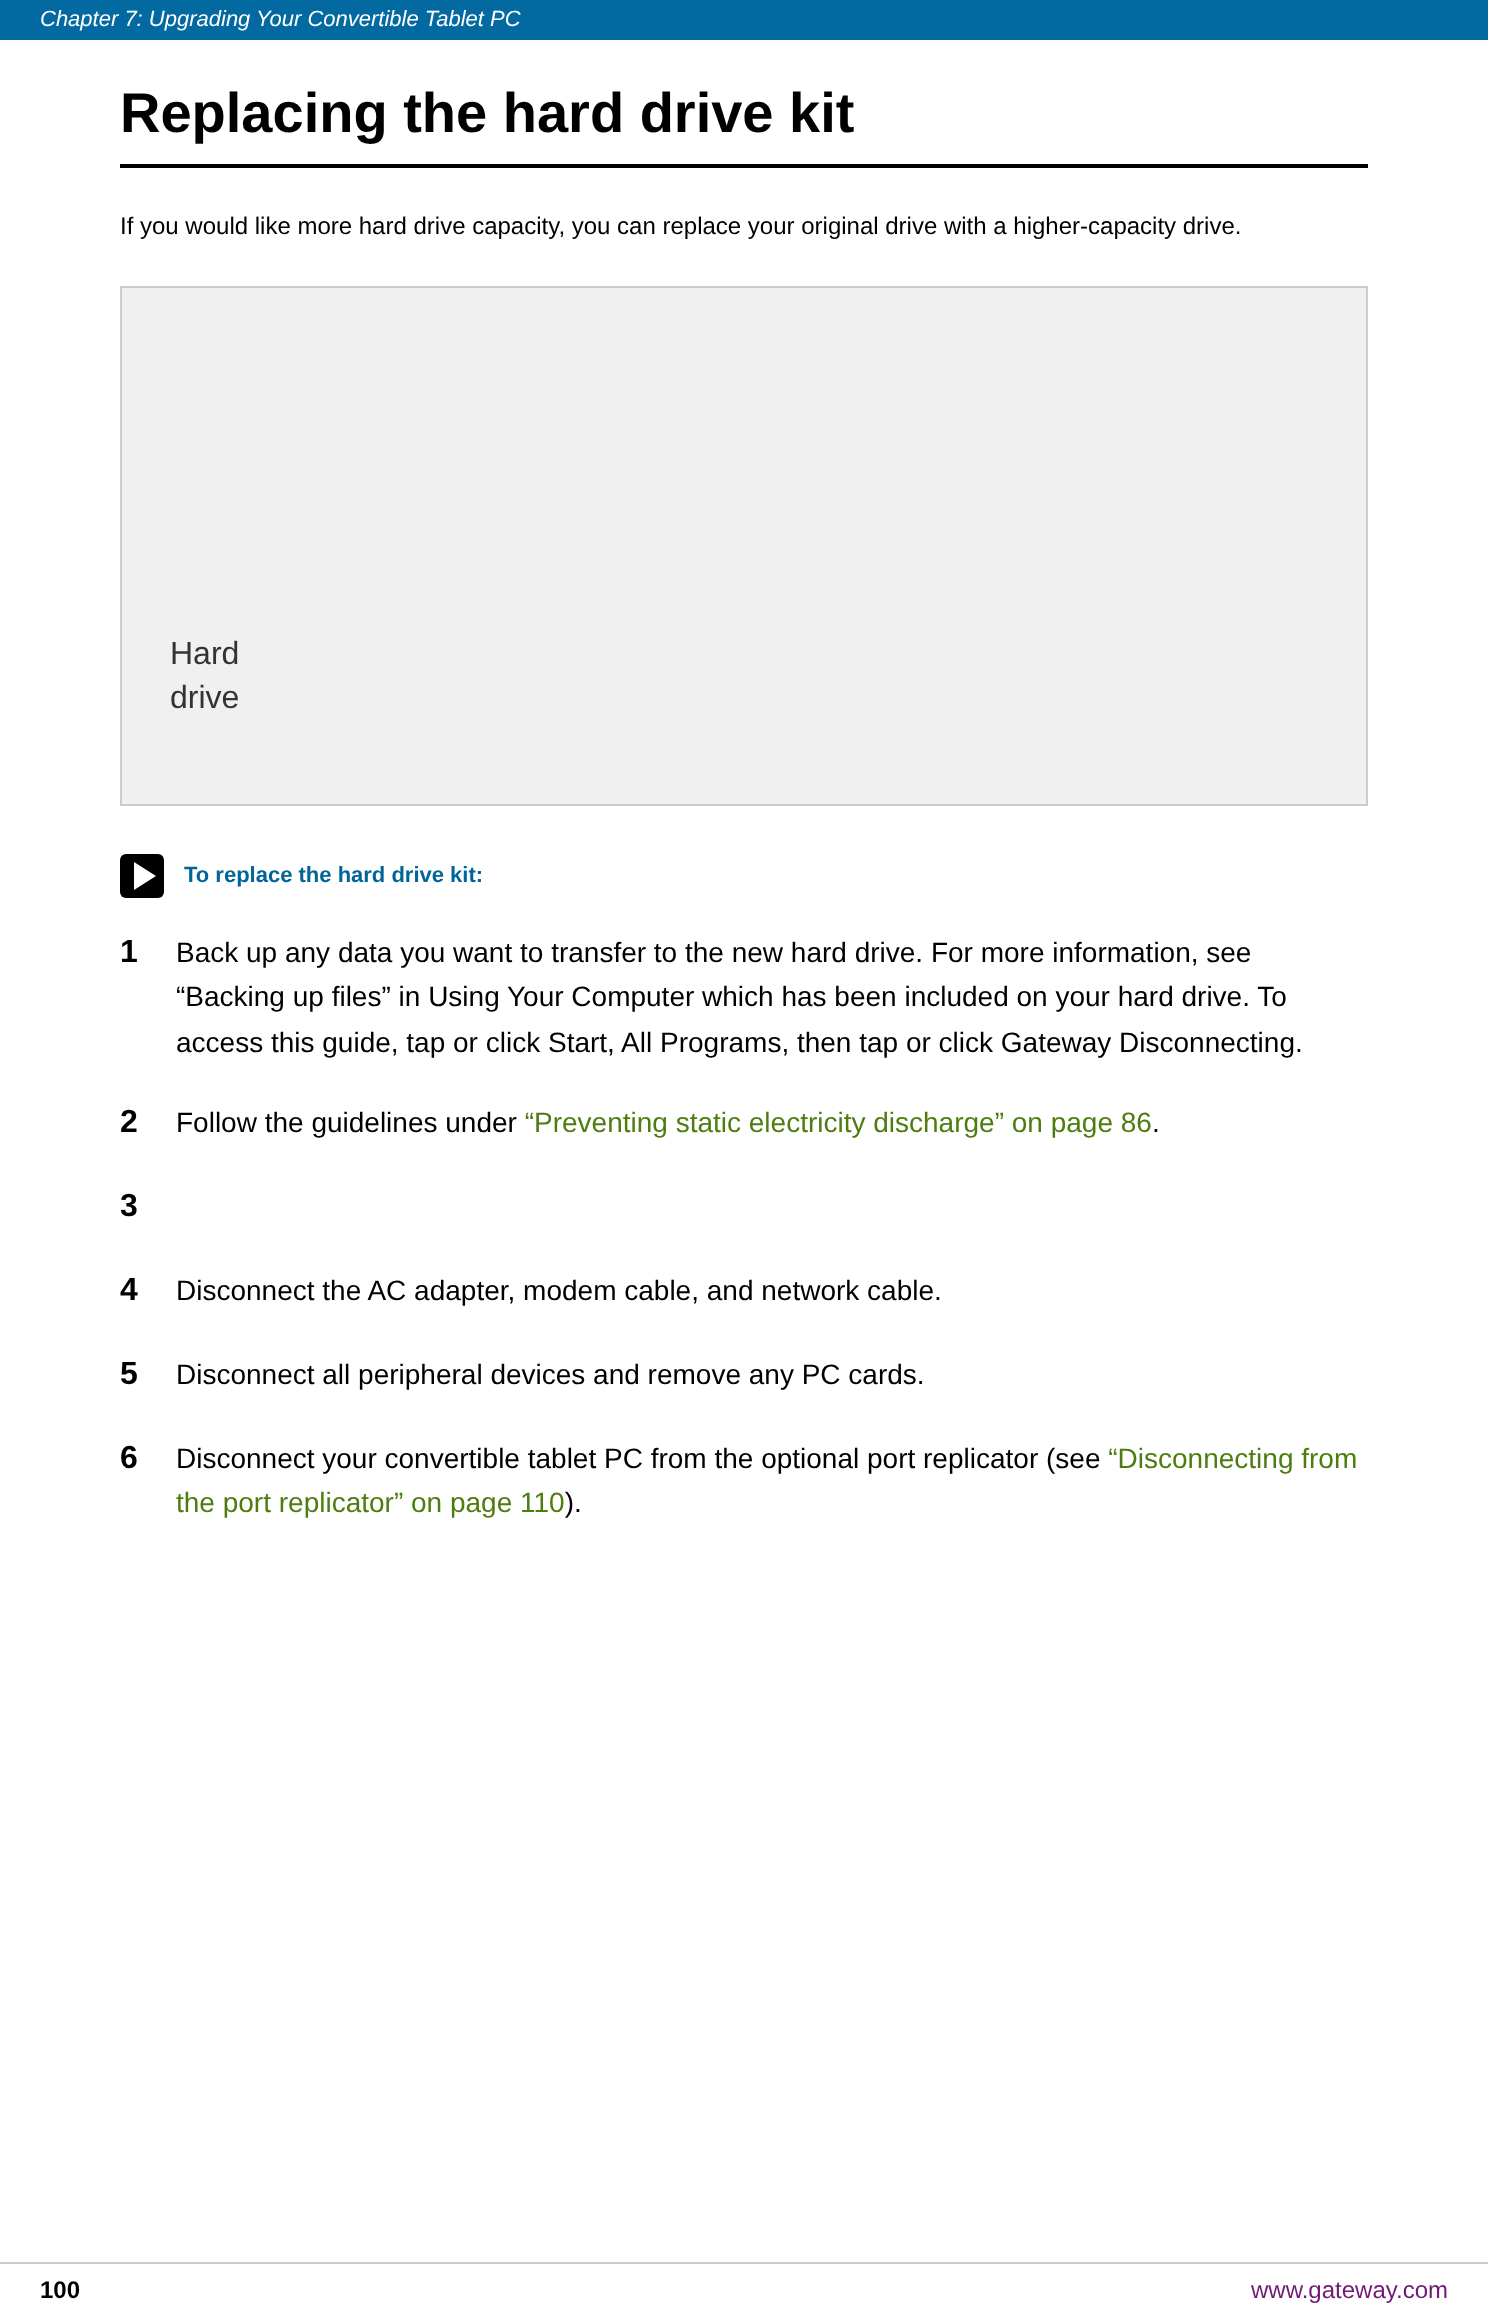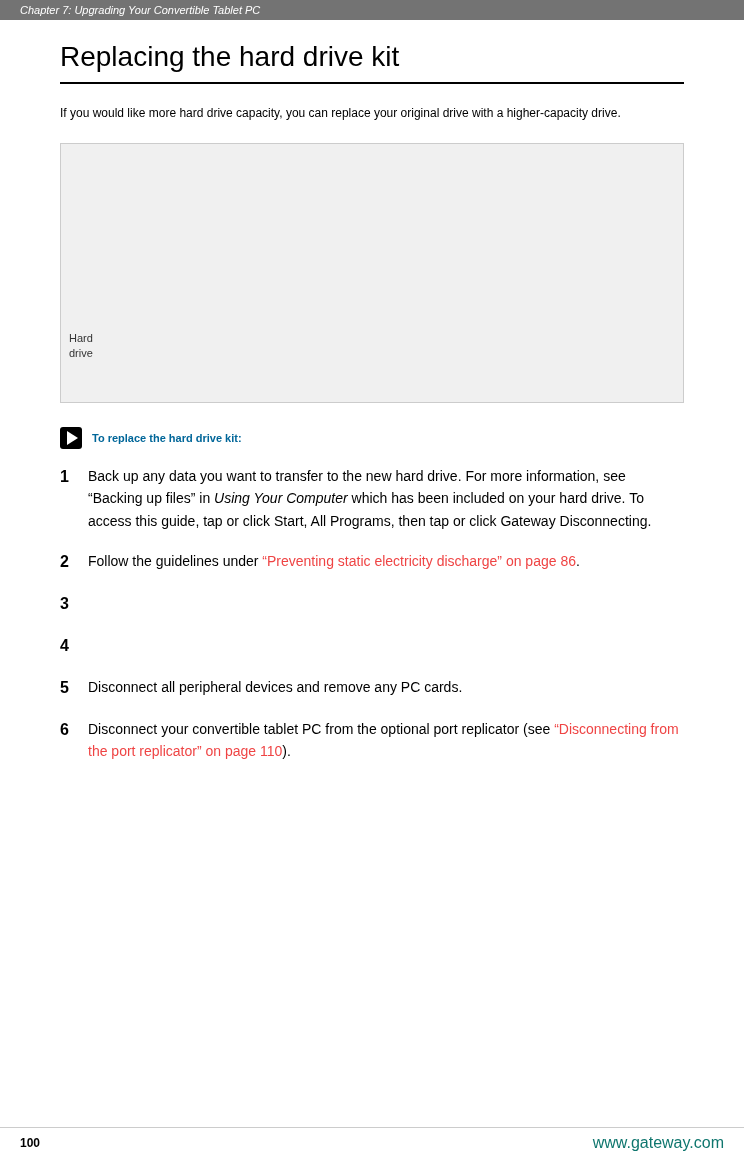--- a/index.html
+++ b/index.html
@@ -19,34 +19,34 @@
     }
 
     .page-container {
       width: 744px;
       min-height: 1162px;
       padding: 0;
       position: relative;
     }
 
     .chapter-header {
-      background: #737373;
+      background: #0369a1;
       color: #ffffff;
       font-size: 11px;
       padding: 4px 20px;
       font-style: italic;
     }
 
     .content-area {
       padding: 20px 60px 20px 60px;
     }
 
     .page-title {
       font-size: 28px;
-      font-weight: normal;
+      font-weight: bold;
       color: #000000;
       margin-bottom: 20px;
       line-height: 1.2;
       border-bottom: 2px solid #000;
       padding-bottom: 8px;
     }
 
     .intro-text {
       font-size: 12px;
       line-height: 1.6;
@@ -60,25 +60,25 @@
       background: #f0f0f0;
       border: 1px solid #ccc;
       margin: 20px 0;
       position: relative;
       display: flex;
       align-items: flex-end;
       justify-content: flex-start;
     }
 
     .image-label {
-      font-size: 11px;
+      font-size: 16px;
       color: #333;
       position: absolute;
       bottom: 40px;
-      left: 8px;
+      left: 24px;
       line-height: 1.4;
     }
 
     .procedure-header {
       display: flex;
       align-items: center;
       margin: 24px 0 16px 0;
       gap: 10px;
     }
 
@@ -136,25 +136,24 @@
       line-height: 1.6;
       color: #000;
       flex: 1;
     }
 
     .step-text .bold {
       font-weight: normal;
     }
 
     .step-text .italic {
-      font-style: italic;
     }
 
     .step-text .link {
-      color: #ef4444;
+      color: #4d7c0f;
       text-align: right;
     }
 
     .page-footer {
       position: absolute;
       bottom: 10px;
       left: 0;
       right: 0;
       display: flex;
       justify-content: space-between;
@@ -165,22 +164,22 @@
       text-align: center;
     }
 
     .footer-page-num {
       font-size: 12px;
       font-weight: bold;
       color: #000;
     }
 
     .footer-url {
-      font-size: 16px;
-      color: #0f766e;
+      font-size: 12px;
+      color: #701a75;
     }
   </style>
 </head>
 <body>
 
 <div class="page-container">
 
   <div class="chapter-header">
     <span>Chapter 7: Upgrading Your Convertible Tablet PC</span>
   </div>
@@ -214,20 +213,21 @@
         <span class="step-number">2</span>
         <span class="step-text">Follow the guidelines under <span class="link">“Preventing static electricity discharge” on page&nbsp;86</span>.</span>
       </li>
 
       <li class="step-item">
         <span class="step-number">3</span>
       </li>
 
       <li class="step-item">
         <span class="step-number">4</span>
+        <span class="step-text">Disconnect the AC adapter, modem cable, and network cable.</span>
       </li>
 
       <li class="step-item">
         <span class="step-number">5</span>
         <span class="step-text">Disconnect all peripheral devices and remove any PC cards.</span>
       </li>
 
       <li class="step-item">
         <span class="step-number">6</span>
         <span class="step-text">Disconnect your convertible tablet PC from the optional port replicator (see <span class="link">“Disconnecting from the port replicator” on page&nbsp;110</span>).</span>

